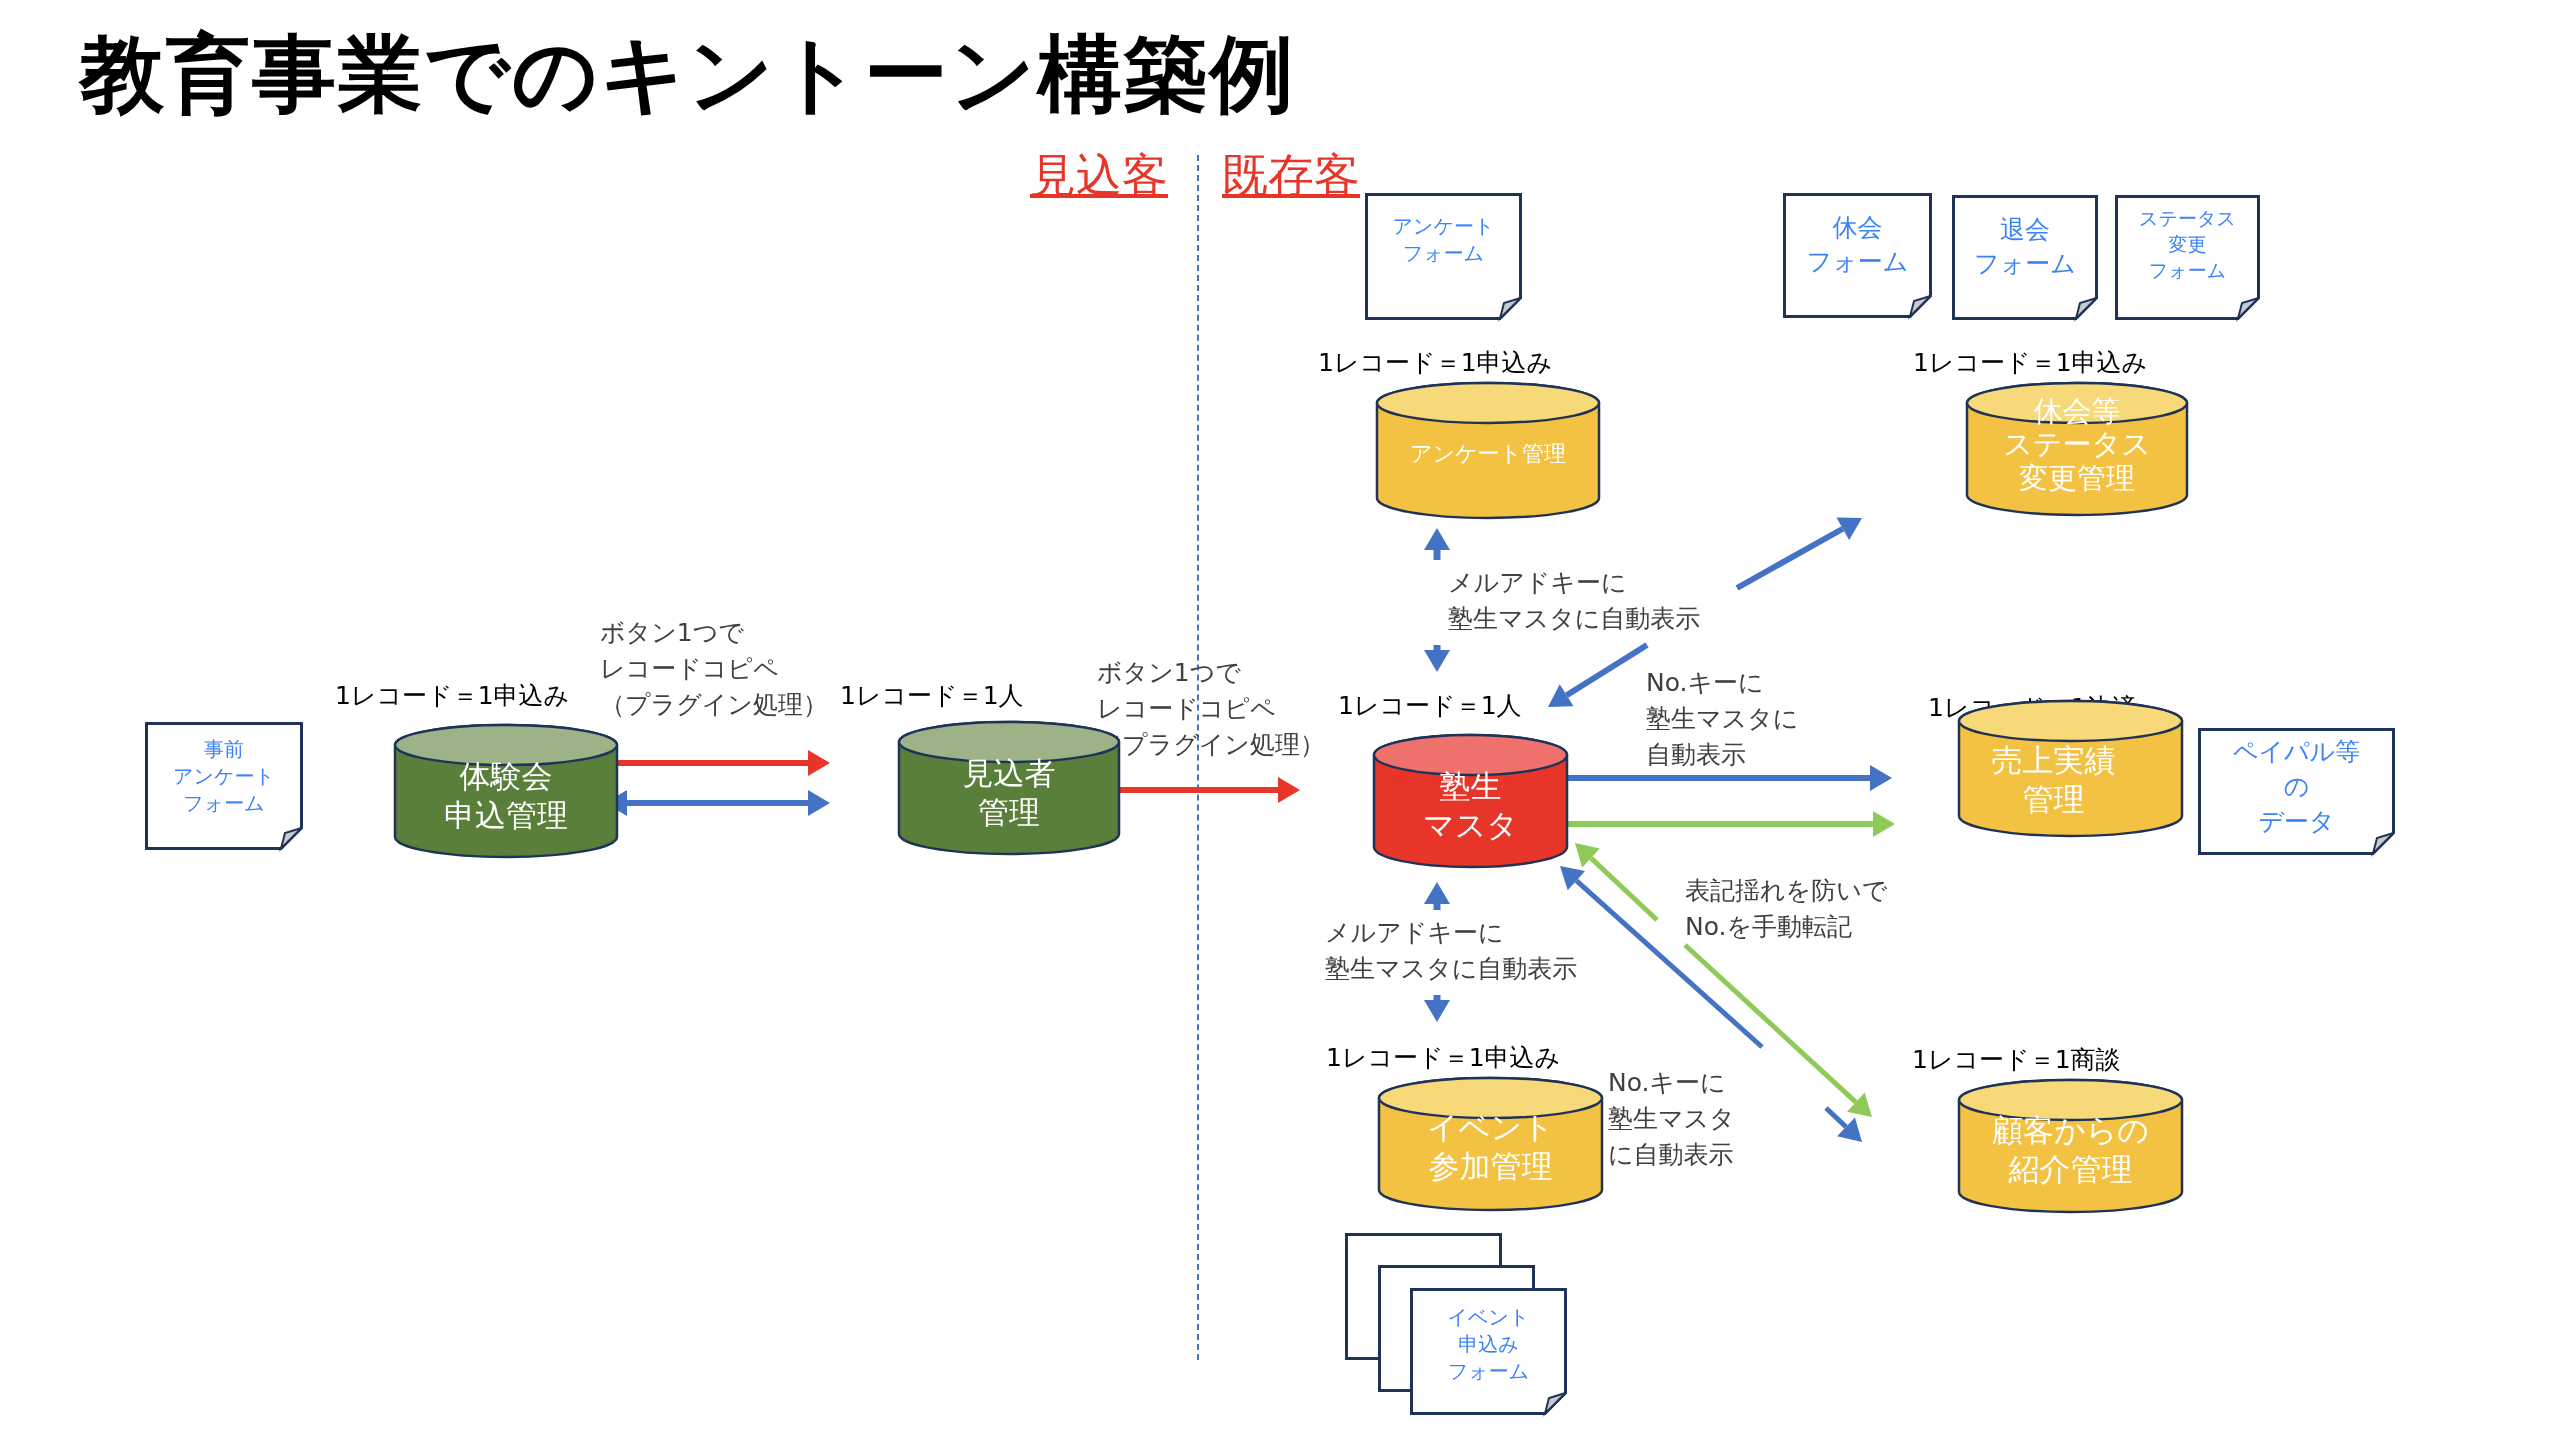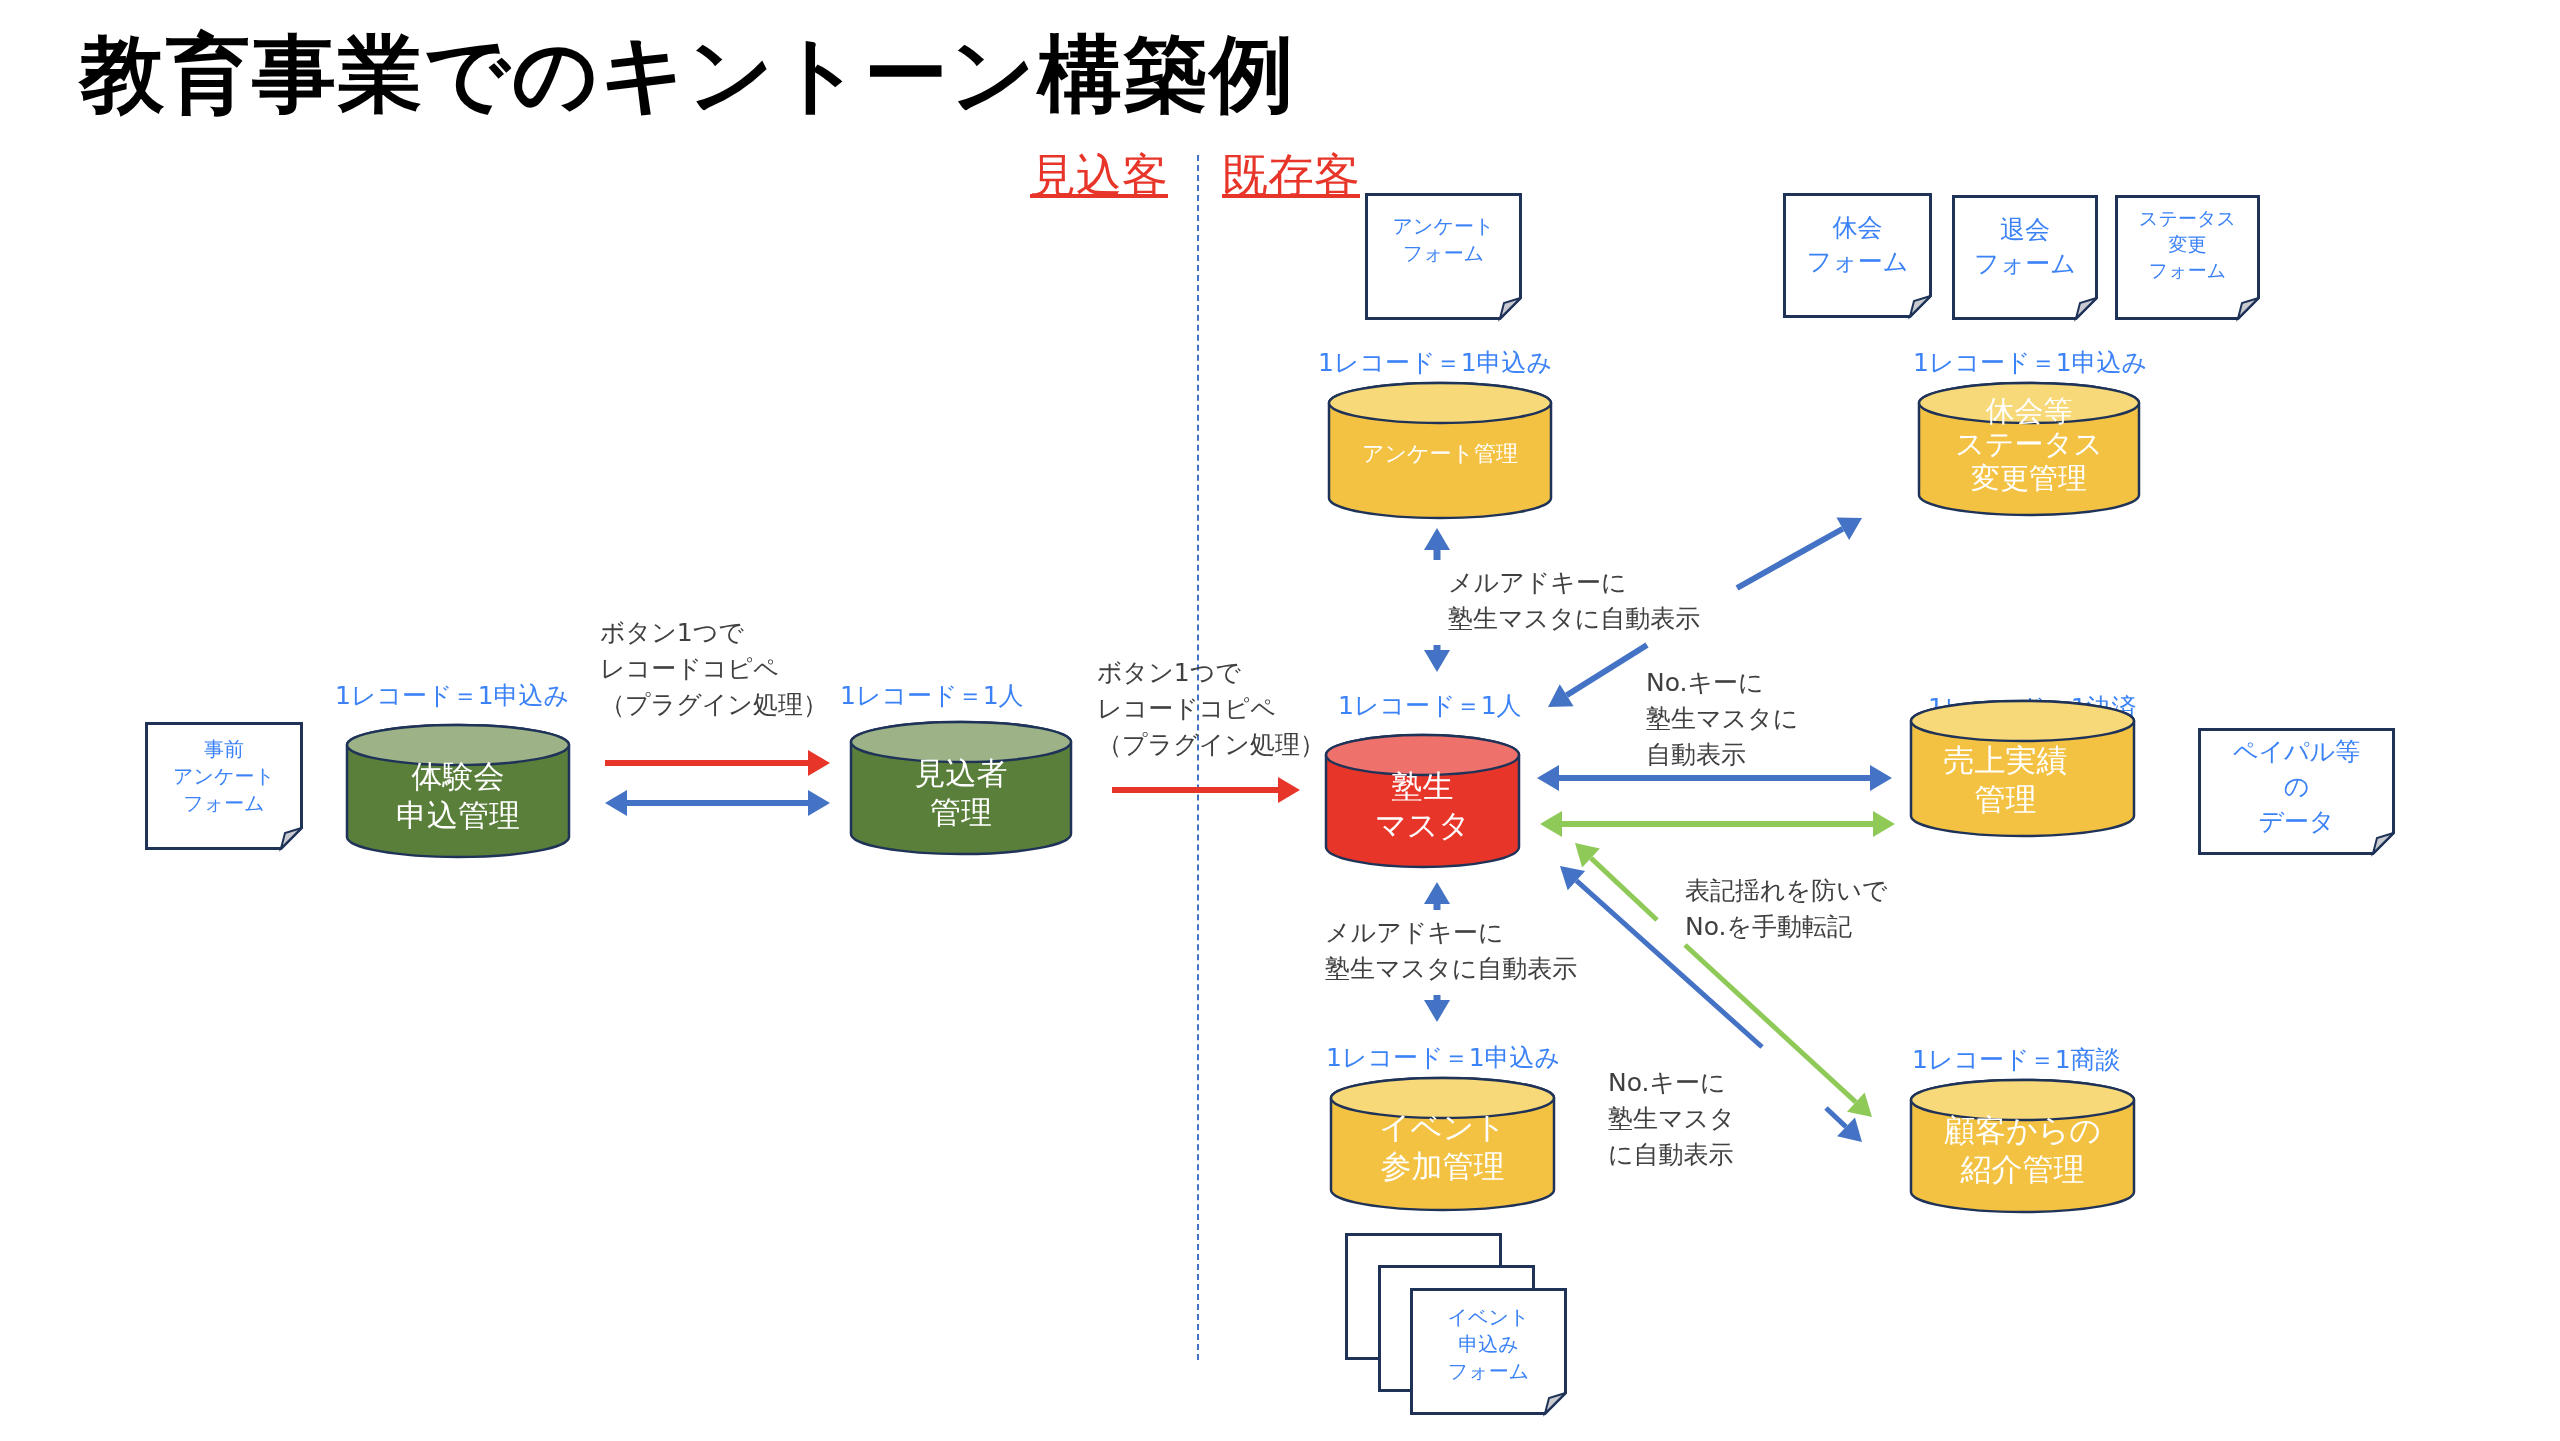--- a/index.html
+++ b/index.html
@@ -1,23 +1,23 @@
 <!DOCTYPE html>
 <html><head>
 <meta charset="utf-8">
 <style>
   html, body { margin:0; padding:0; background:#ffffff; }
   body { width:2560px; height:1441px; position:relative; overflow:hidden;
          font-family:"DejaVu Sans", "Liberation Sans", sans-serif; color:#222; }
   .abs { position:absolute; }
   .title { left:80px; top:18px; font-size:84px; font-weight:bold; color:#000; letter-spacing:2px; white-space:nowrap; }
   .seg { font-size:46px; color:#e8352a; white-space:nowrap;text-decoration:underline; }
-  .lbl { font-size:25px; color:#3b82f6; white-space:nowrap; line-height:36px; }
+  .lbl { font-size:25px; color:#000000; white-space:nowrap; line-height:36px; }
   .note { font-size:25px; color:#404040; line-height:36px; white-space:nowrap; }
-  .cyl { position:absolute; }
+  .cyl { position:absolute;margin-left:48px; }
   .cyl svg { position:absolute; left:0; top:0; overflow:visible; }
   .cyl .ctext { position:absolute; left:0; right:0; text-align:center; color:#fff; line-height:1.25; white-space:nowrap; }
   .form { position:absolute; }
   .form svg { position:absolute; left:0; top:0; overflow:visible; }
   .form .ftext { position:absolute; left:0; right:0; text-align:center; color:#3b82f6; white-space:pre-line; }
   #arrows { position:absolute; left:0; top:0; width:2560px; height:1441px; pointer-events:none; }
   #divider { position:absolute; left:1197px; top:155px; width:0; height:1205px; border-left:2px dashed #4472c4; }
 </style>
 </head>
 <body>

